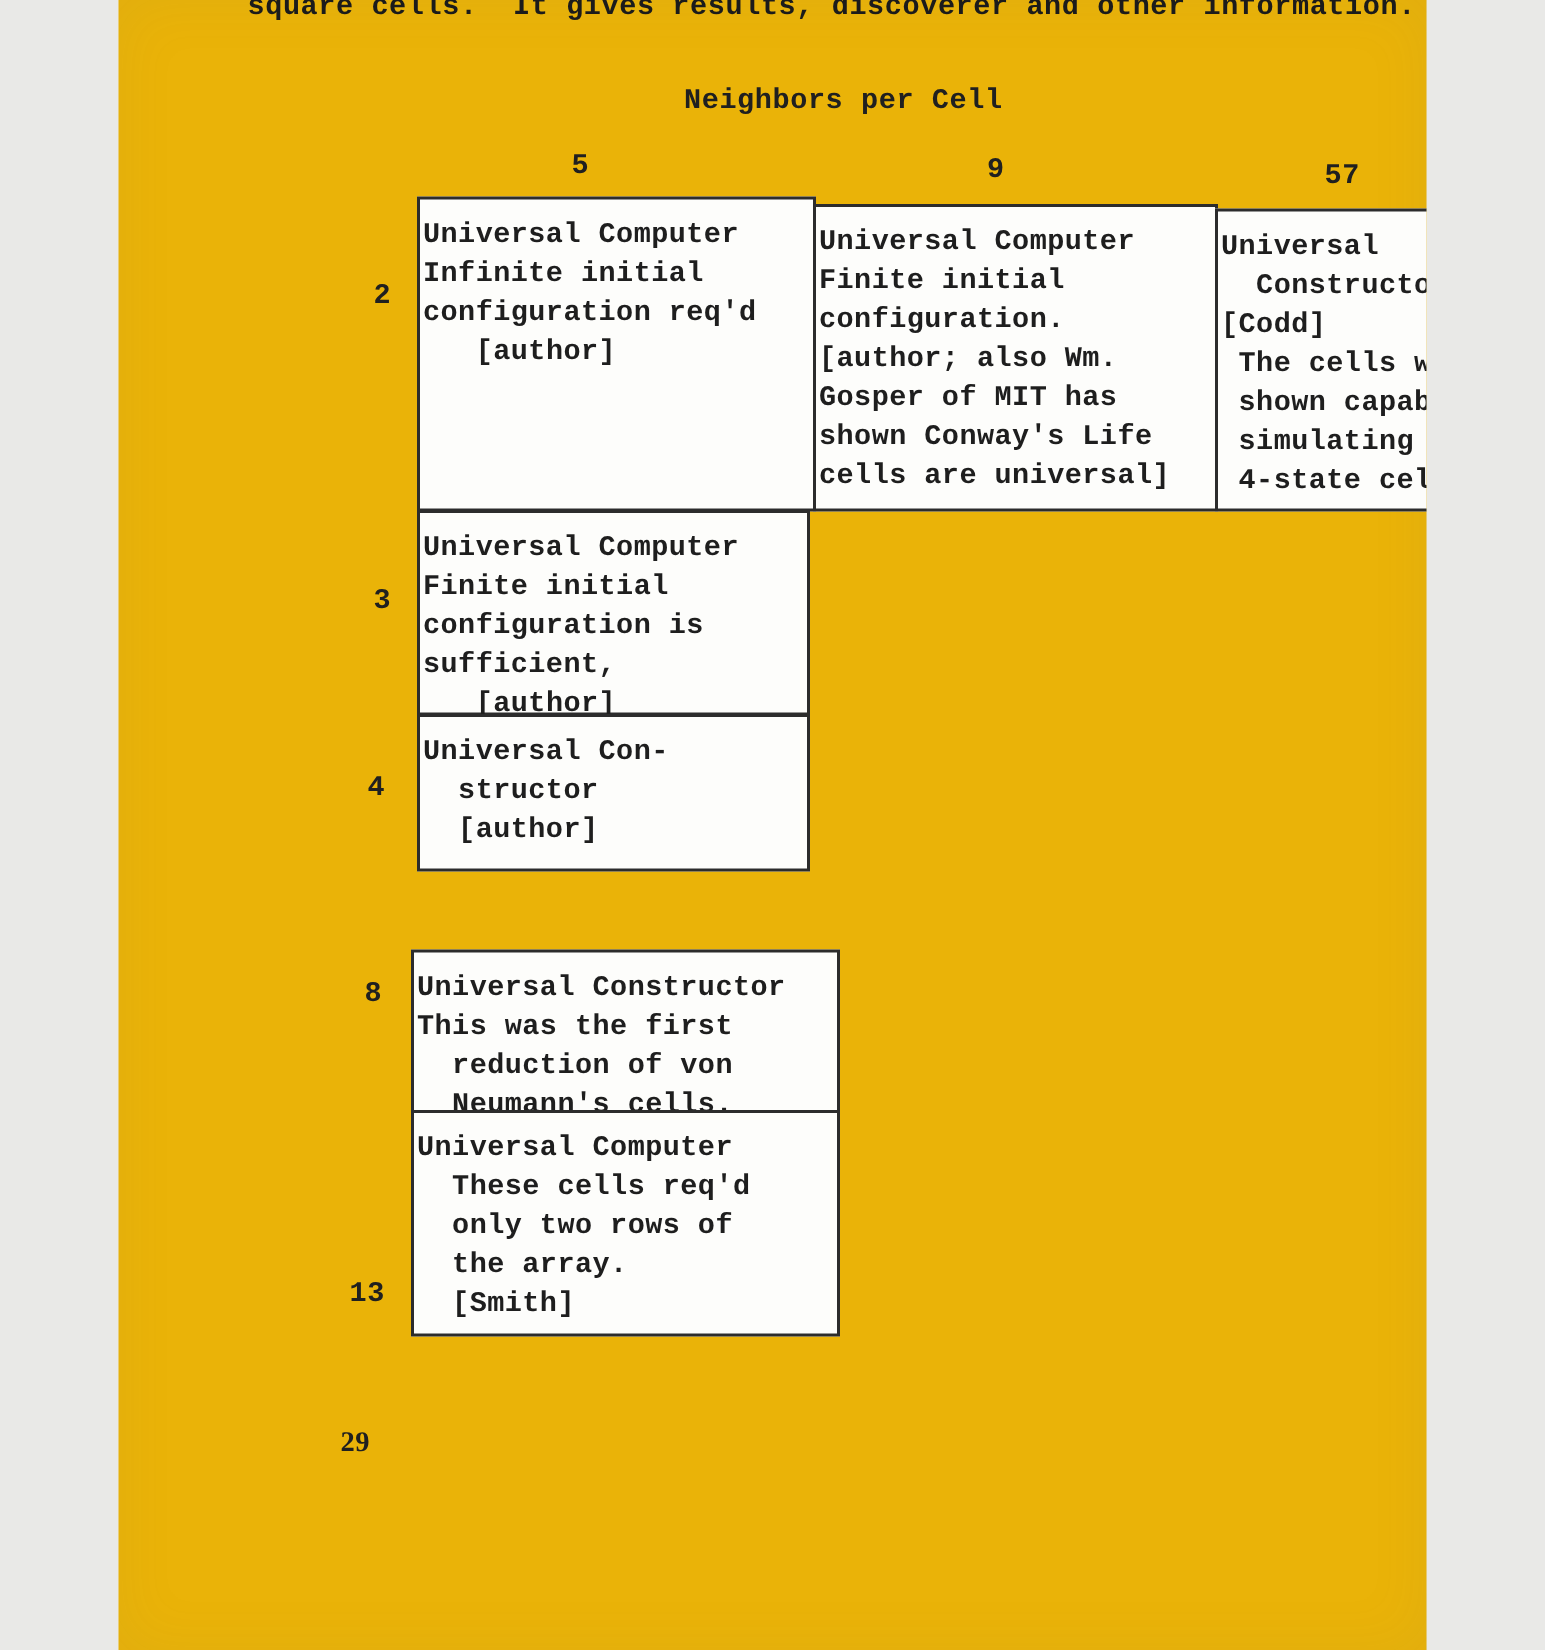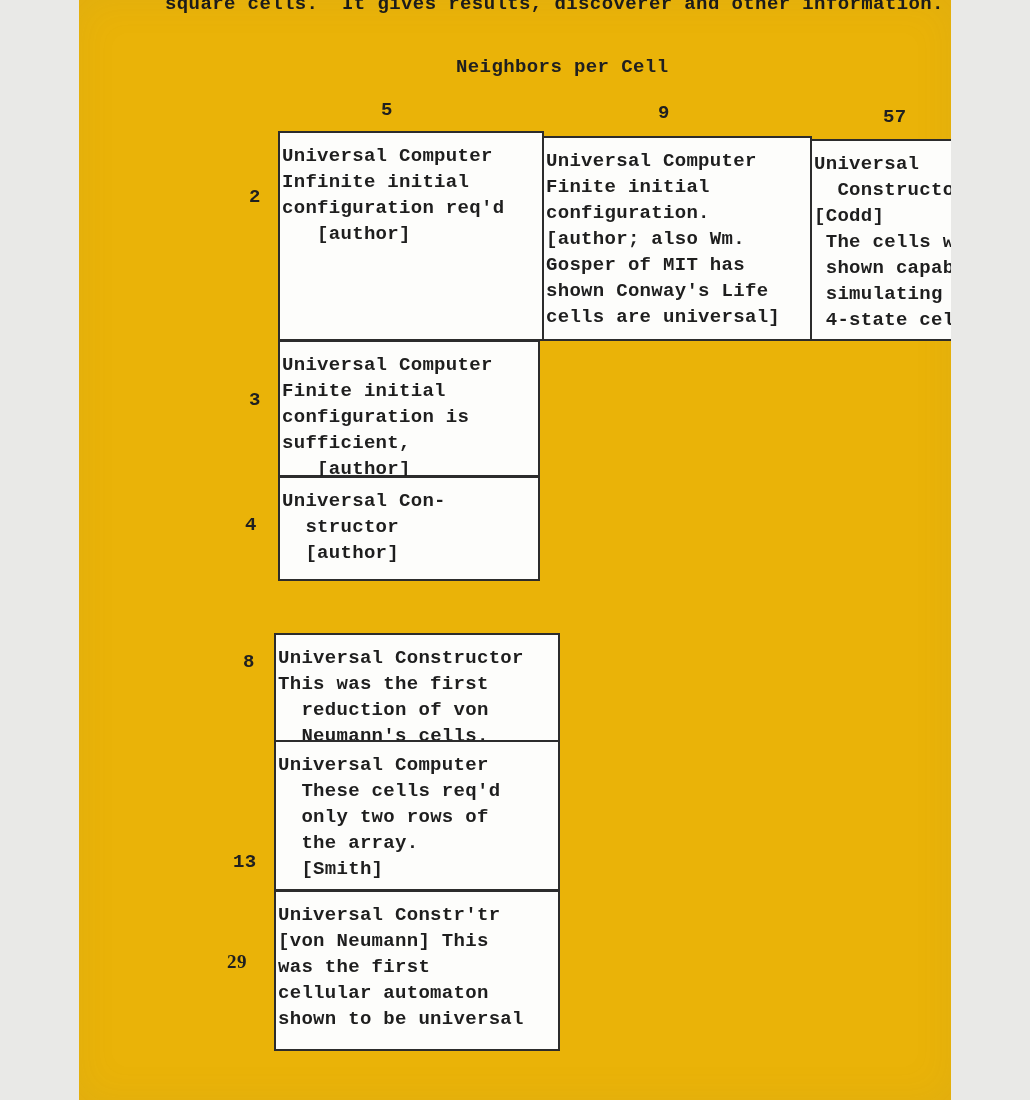--- a/index.html
+++ b/index.html
@@ -134,19 +134,14 @@
   reduction of von
   Neumann's cells.
   [Codd]</div>
 
   <div class="cell c-13-5">Universal Computer
   These cells req'd
   only two rows of
   the array.
   [Smith]</div>
 
-  <div class="cell c-29-5">Universal Constr'tr
-[von Neumann] This
-was the first
-cellular automaton
-shown to be universal</div>
 
 </div>
 
 </body></html>

